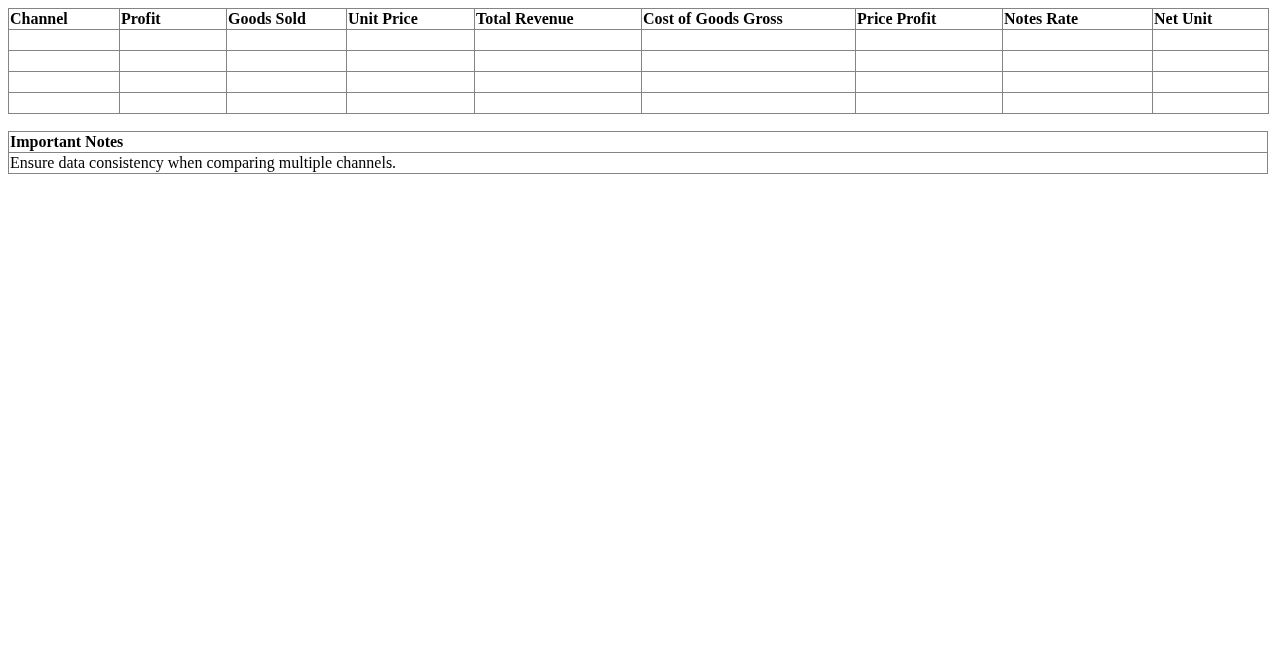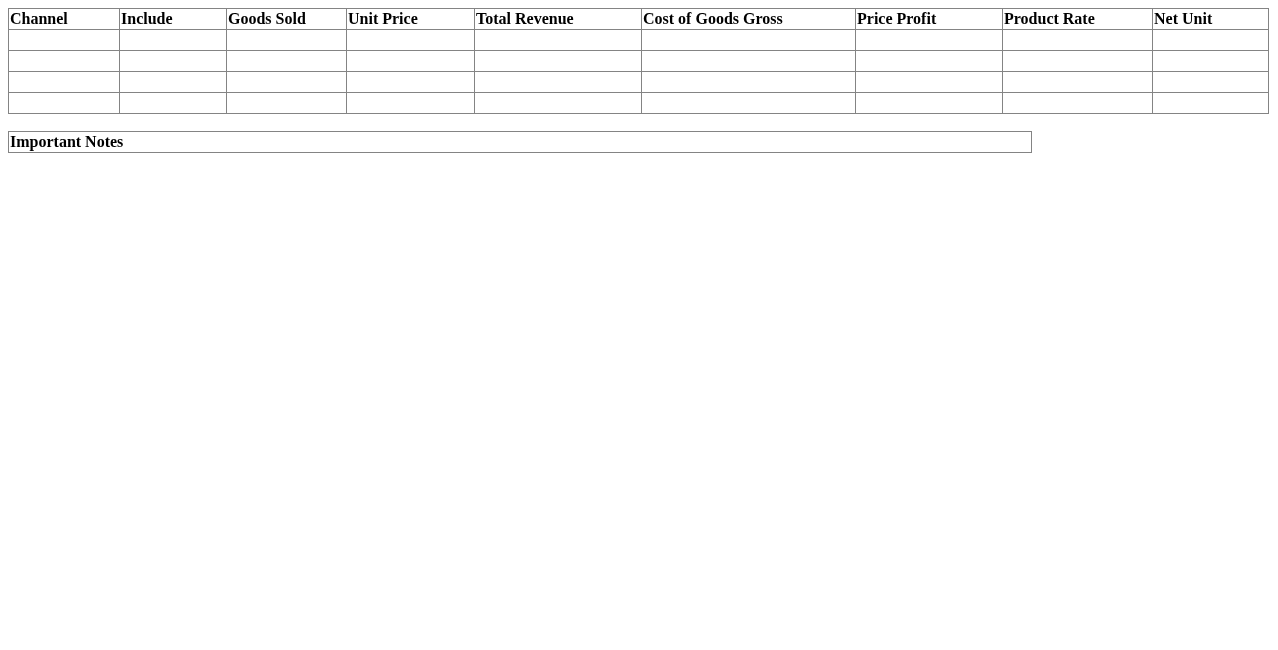--- a/index.html
+++ b/index.html
@@ -8,21 +8,21 @@
     padding: 0;
     background: #ffffff;
     color: #000000;
     font-family: "Liberation Serif", "DejaVu Serif", serif;
     font-size: 16px;
   }
   body { padding: 8px; width: 1278px; height: 650px; overflow: hidden; }
   table {
     border-collapse: collapse;
     table-layout: fixed;
-    width: 1024px;
+    width: 1260px;
   }
   th, td {
     border: 1px solid #848484;
     text-align: left;
     vertical-align: top;
     overflow: hidden;
     white-space: nowrap;
   }
   th { font-weight: bold; }
   .sales-table td.empty-cell { height: 21px; padding: 10px; }
@@ -39,27 +39,27 @@
     <col style="width:128px">
       <col style="width:167px">
       <col style="width:214px">
     <col style="width:147px">
       <col style="width:150px">
       <col style="width:116px">
   </colgroup>
   <thead>
     <tr>
         <th>Channel</th>
-        <th>Include</th>
+        <th>Profit</th>
         <th>Goods Sold</th>
         <th>Unit Price</th>
         <th>Total Revenue</th>
         <th>Cost of Goods Gross</th>
         <th>Price Profit</th>
-        <th>Product Rate</th>
+        <th>Notes Rate</th>
         <th>Net Unit</th>
       </tr>
   </thead>
   <tbody>
       <tr>
         <td class="empty-cell"></td>
         <td class="empty-cell"></td>
         <td class="empty-cell"></td>
         <td class="empty-cell"></td>
         <td class="empty-cell"></td>
@@ -104,14 +104,17 @@
     </tbody>
 </table>
 
 <table class="notes-table">
   <thead>
     <tr>
       <th>Important Notes</th>
     </tr>
   </thead>
   <tbody>
+      <tr>
+        <td>Ensure data consistency when comparing multiple channels.</td>
+      </tr>
     </tbody>
 </table>
 
 </body></html>

